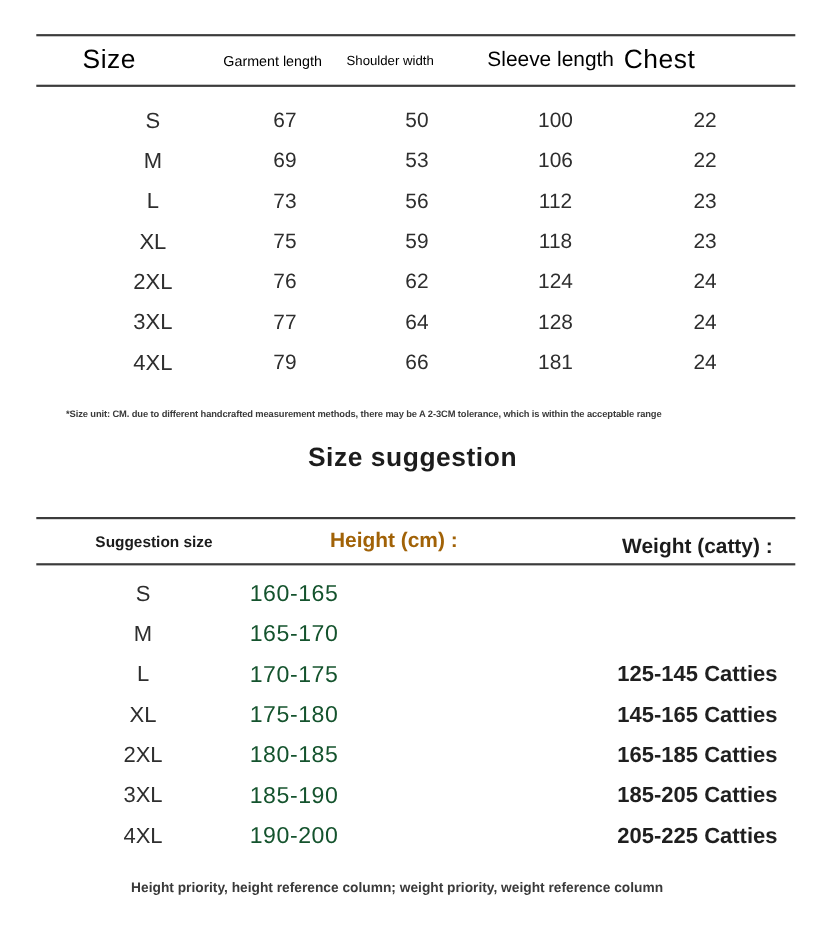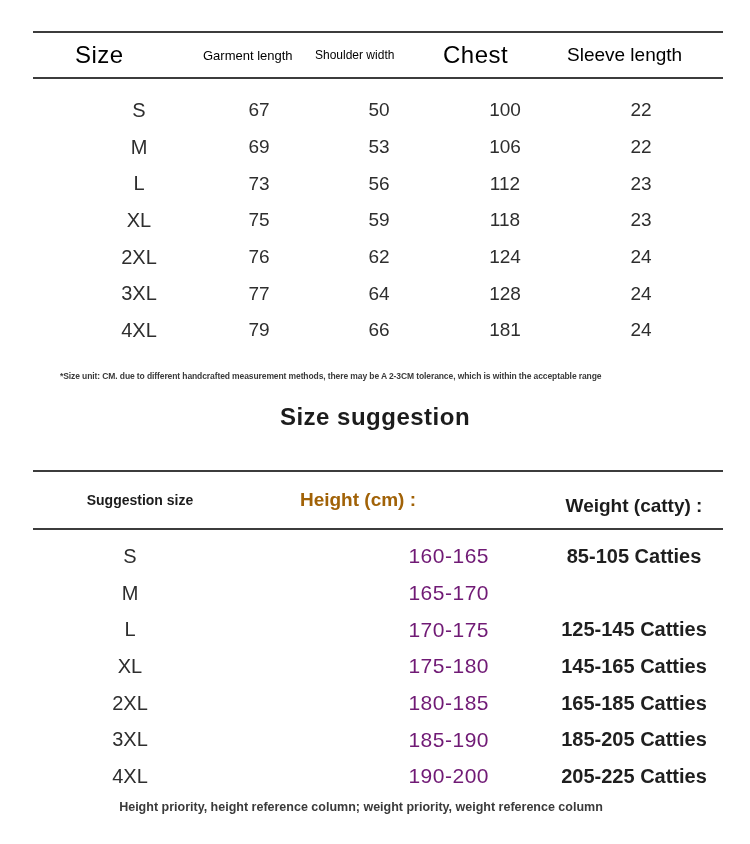--- a/index.html
+++ b/index.html
@@ -52,61 +52,61 @@
   .heading{
     left:0;top:403px;width:750px;
     text-align:center;
     font-size:24px;font-weight:bold;color:#1c1c1c;
     letter-spacing:0.5px;
   }
 
   
   .t2{left:33px;top:470px;width:690px;}
   .thead2{
-    height:60px;
+    height:44px;
     border-top:2px solid #3c3c3c;
     border-bottom:2px solid #3c3c3c;
     display:grid;
     grid-template-columns:194px 262px 234px;
     align-items:center;
     box-sizing:border-box;
   }
   .hc2-1{text-align:center;font-weight:bold;font-size:14px;color:#1c1c1c;padding-left:20px;white-space:nowrap;}
   .hc2-2{text-align:center;font-weight:bold;font-size:19px;color:#a16207;white-space:nowrap;}
   .hc2-3{text-align:center;font-weight:bold;font-size:19px;color:#1c1c1c;padding-left:56px;white-space:nowrap;margin-top:11px;}
 
   .rows2{padding-top:8px;}
   .r2{
     height:36.7px;
     display:grid;
     grid-template-columns:194px 262px 234px;
     align-items:center;
   }
   .c2-1{text-align:center;font-size:20px;color:#2e2e2e;}
-  .c2-2{text-align:right;font-size:21px;color:#701a75;letter-spacing:0.5px;}
+  .c2-2{text-align:left;font-size:21px;color:#14532d;letter-spacing:0.5px;}
   .c2-3{text-align:center;font-size:20px;font-weight:bold;color:#1f1f1f;padding-left:56px;white-space:nowrap;}
 
   
   .fn2{
     left:0;top:800px;width:722px;
     text-align:center;
     font-size:12.5px;font-weight:bold;color:#3a3a3a;
     white-space:nowrap;
   }
 </style>
 </head>
 <body>
 
 <div class="abs t1">
   <div class="thead1">
     <div class="hc h-xl">Size</div>
     <div class="hc h-sm">Garment length</div>
     <div class="hc h-md">Shoulder width</div>
+    <div class="hc h-lg">Sleeve length</div>
     <div class="hc h-xl">Chest</div>
-    <div class="hc h-lg">Sleeve length</div>
   </div>
   <div class="rows1">
     <div class="r1">
       <div class="cell sz">S</div>
       <div class="cell">67</div>
       <div class="cell">50</div>
       <div class="cell">100</div>
       <div class="cell">22</div>
     </div>
     <div class="r1">
@@ -161,21 +161,20 @@
 <div class="abs t2">
   <div class="thead2">
     <div class="hc2-1">Suggestion size</div>
     <div class="hc2-2">Height (cm) :</div>
     <div class="hc2-3">Weight (catty) :</div>
   </div>
   <div class="rows2">
     <div class="r2">
       <div class="c2-1">S</div>
       <div class="c2-2">160-165</div>
-      <div class="c2-3">85-105 Catties</div>
     </div>
     <div class="r2">
       <div class="c2-1">M</div>
       <div class="c2-2">165-170</div>
     </div>
     <div class="r2">
       <div class="c2-1">L</div>
       <div class="c2-2">170-175</div>
       <div class="c2-3">125-145 Catties</div>
     </div>

